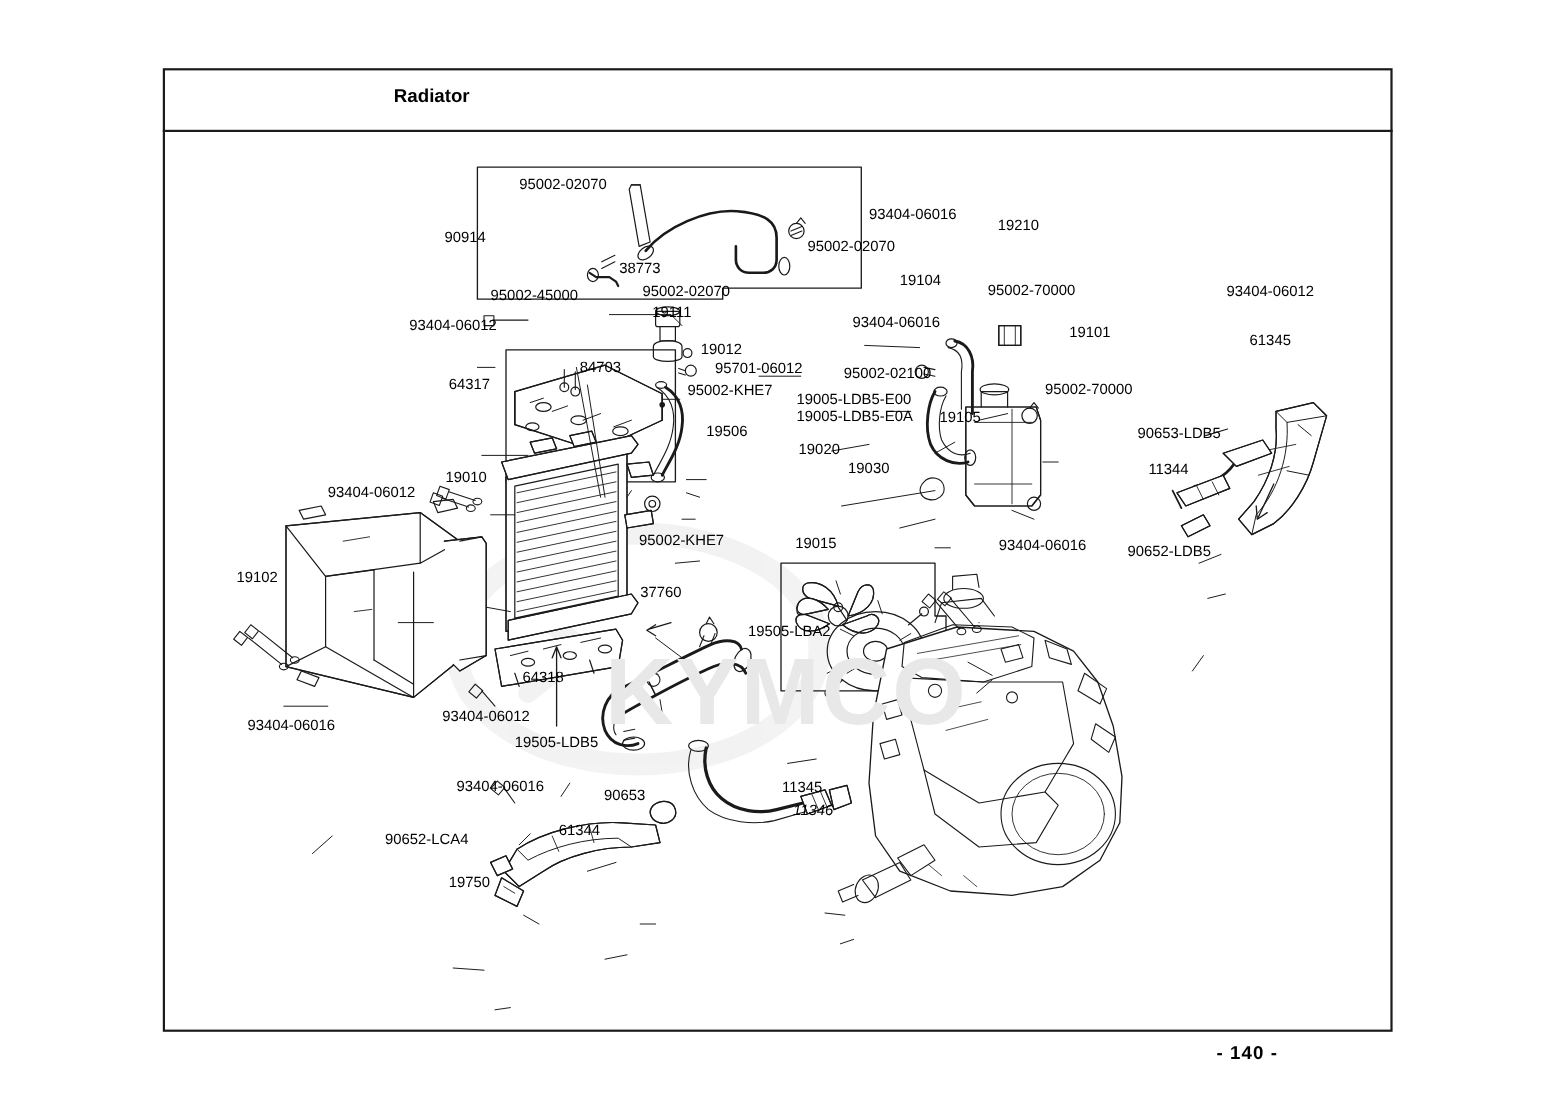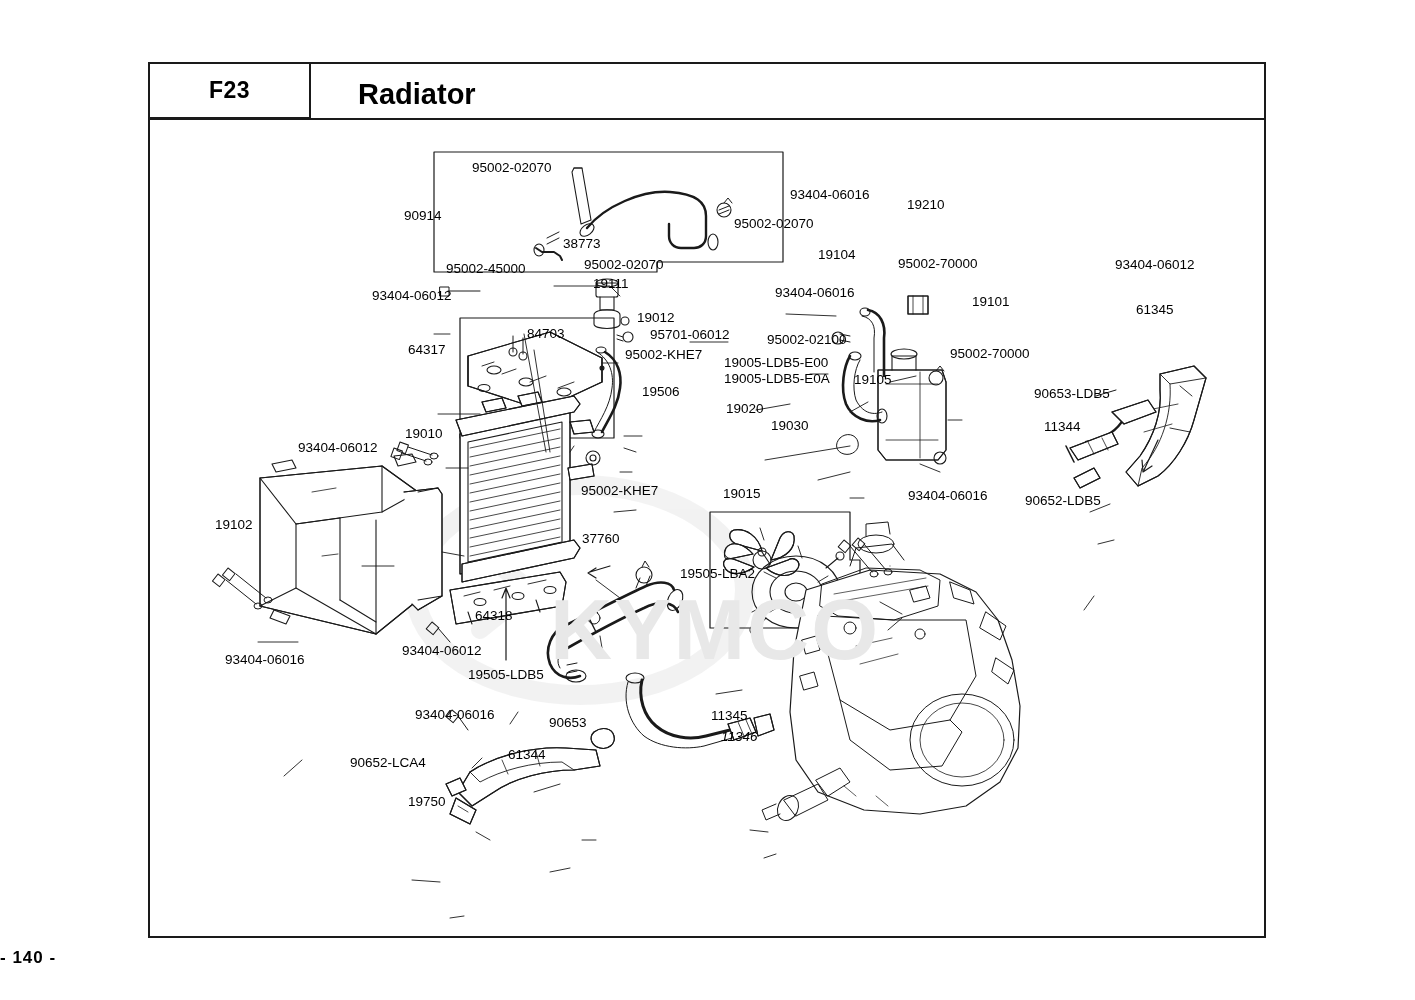--- a/index.html
+++ b/index.html
@@ -51,29 +51,29 @@
     left: 148px;
     top: 118px;
     width: 1118px;
     height: 2px;
     background: #1a1a1a;
   }
   .title-text {
     position: absolute;
     left: 358px;
     top: 78px;
-    font-size: 29px;
+    font-size: 17px;
     font-weight: bold;
   }
   .page-number {
     position: absolute;
     left: 0;
     top: 948px;
     width: 1162px;
-    text-align: left;
+    text-align: right;
     font-size: 17px;
     font-weight: bold;
     letter-spacing: 1px;
   }
   
   #art {
     position: absolute;
     left: 150px;
     top: 120px;
     width: 1114px;
@@ -98,23 +98,20 @@
     font-family: "Liberation Sans", sans-serif;
     user-select: none;
   }
 </style>
 </head>
 <body>
 
 <div id="page">
 
   <div class="frame"></div>
-  <div class="title-cell">
-    <span class="title-code">F23</span>
-  </div>
   <div class="title-divider"></div>
   <div class="title-text">Radiator</div>
 
   <div id="art">
     <svg width="1114" height="816" viewBox="0 0 1114 816" fill="none" stroke="#1a1a1a" stroke-width="1.1" stroke-linejoin="round" stroke-linecap="round">
 
       <g opacity="0.55">
         <ellipse cx="430" cy="470" rx="165" ry="105" fill="none" stroke="#e9e9e9" stroke-width="20"></ellipse>
         <path d="M 330 430 L 380 470 L 330 510" fill="none" stroke="#e9e9e9" stroke-width="18"></path>
       </g>

